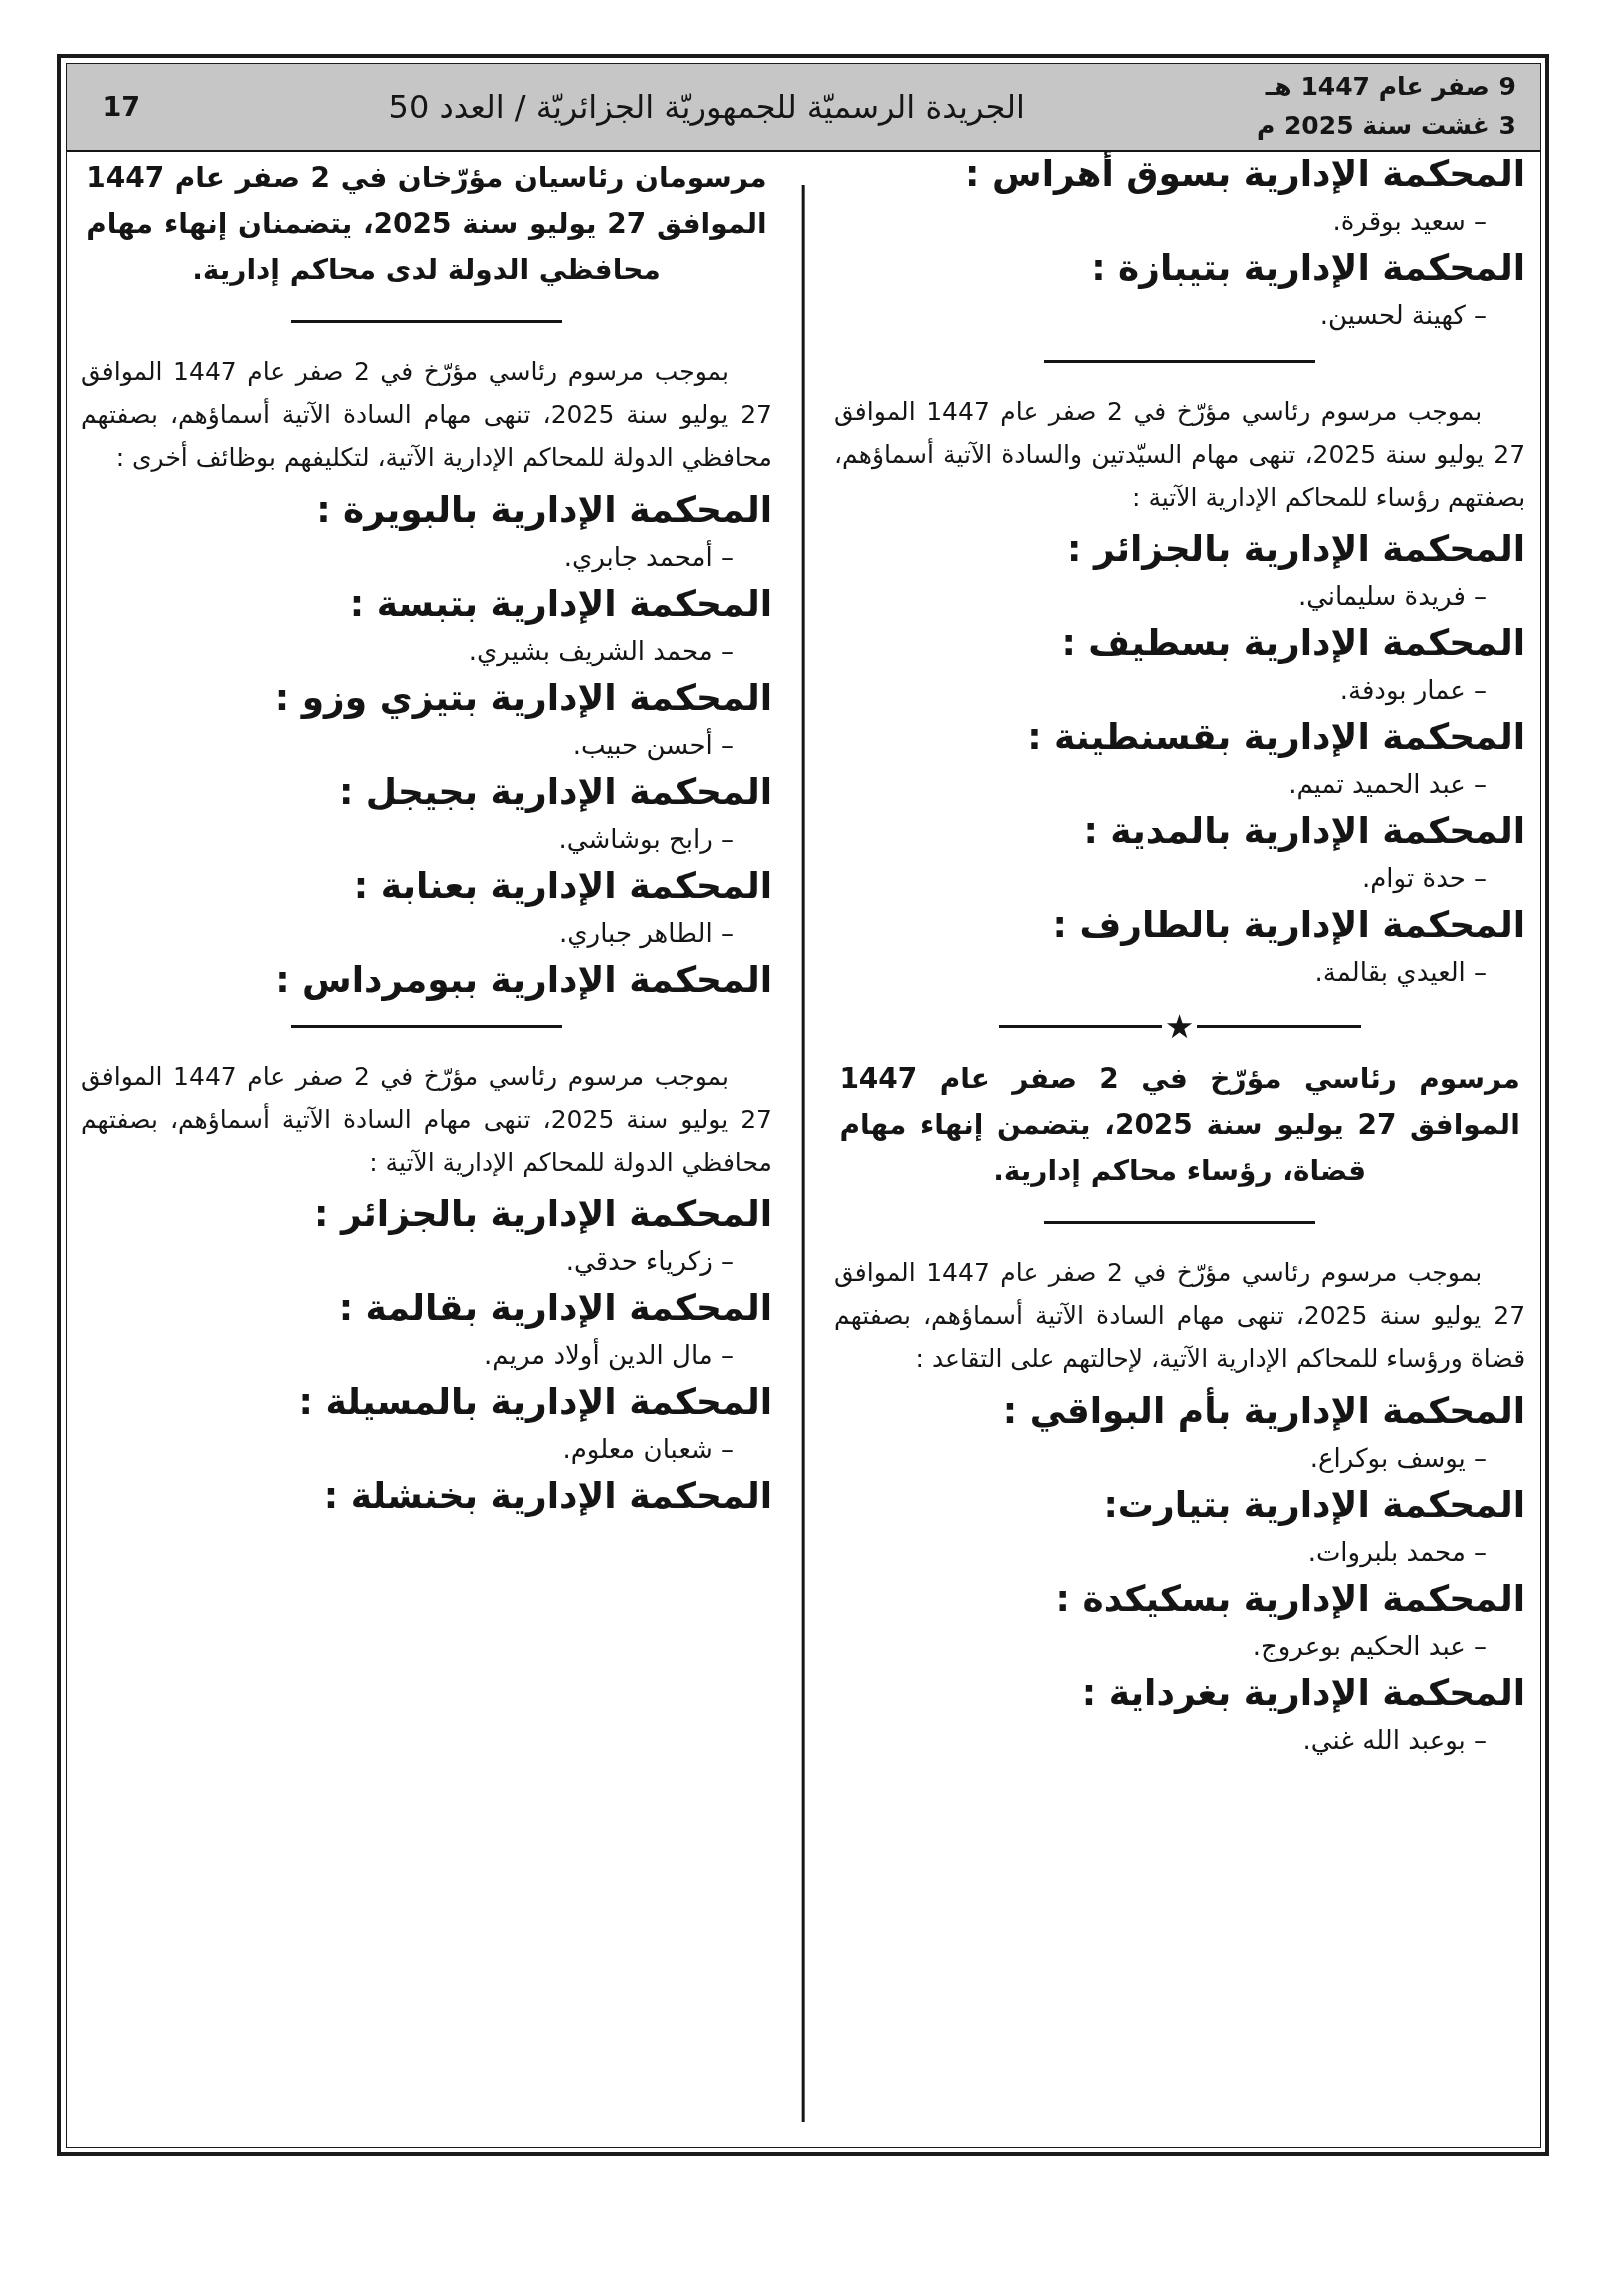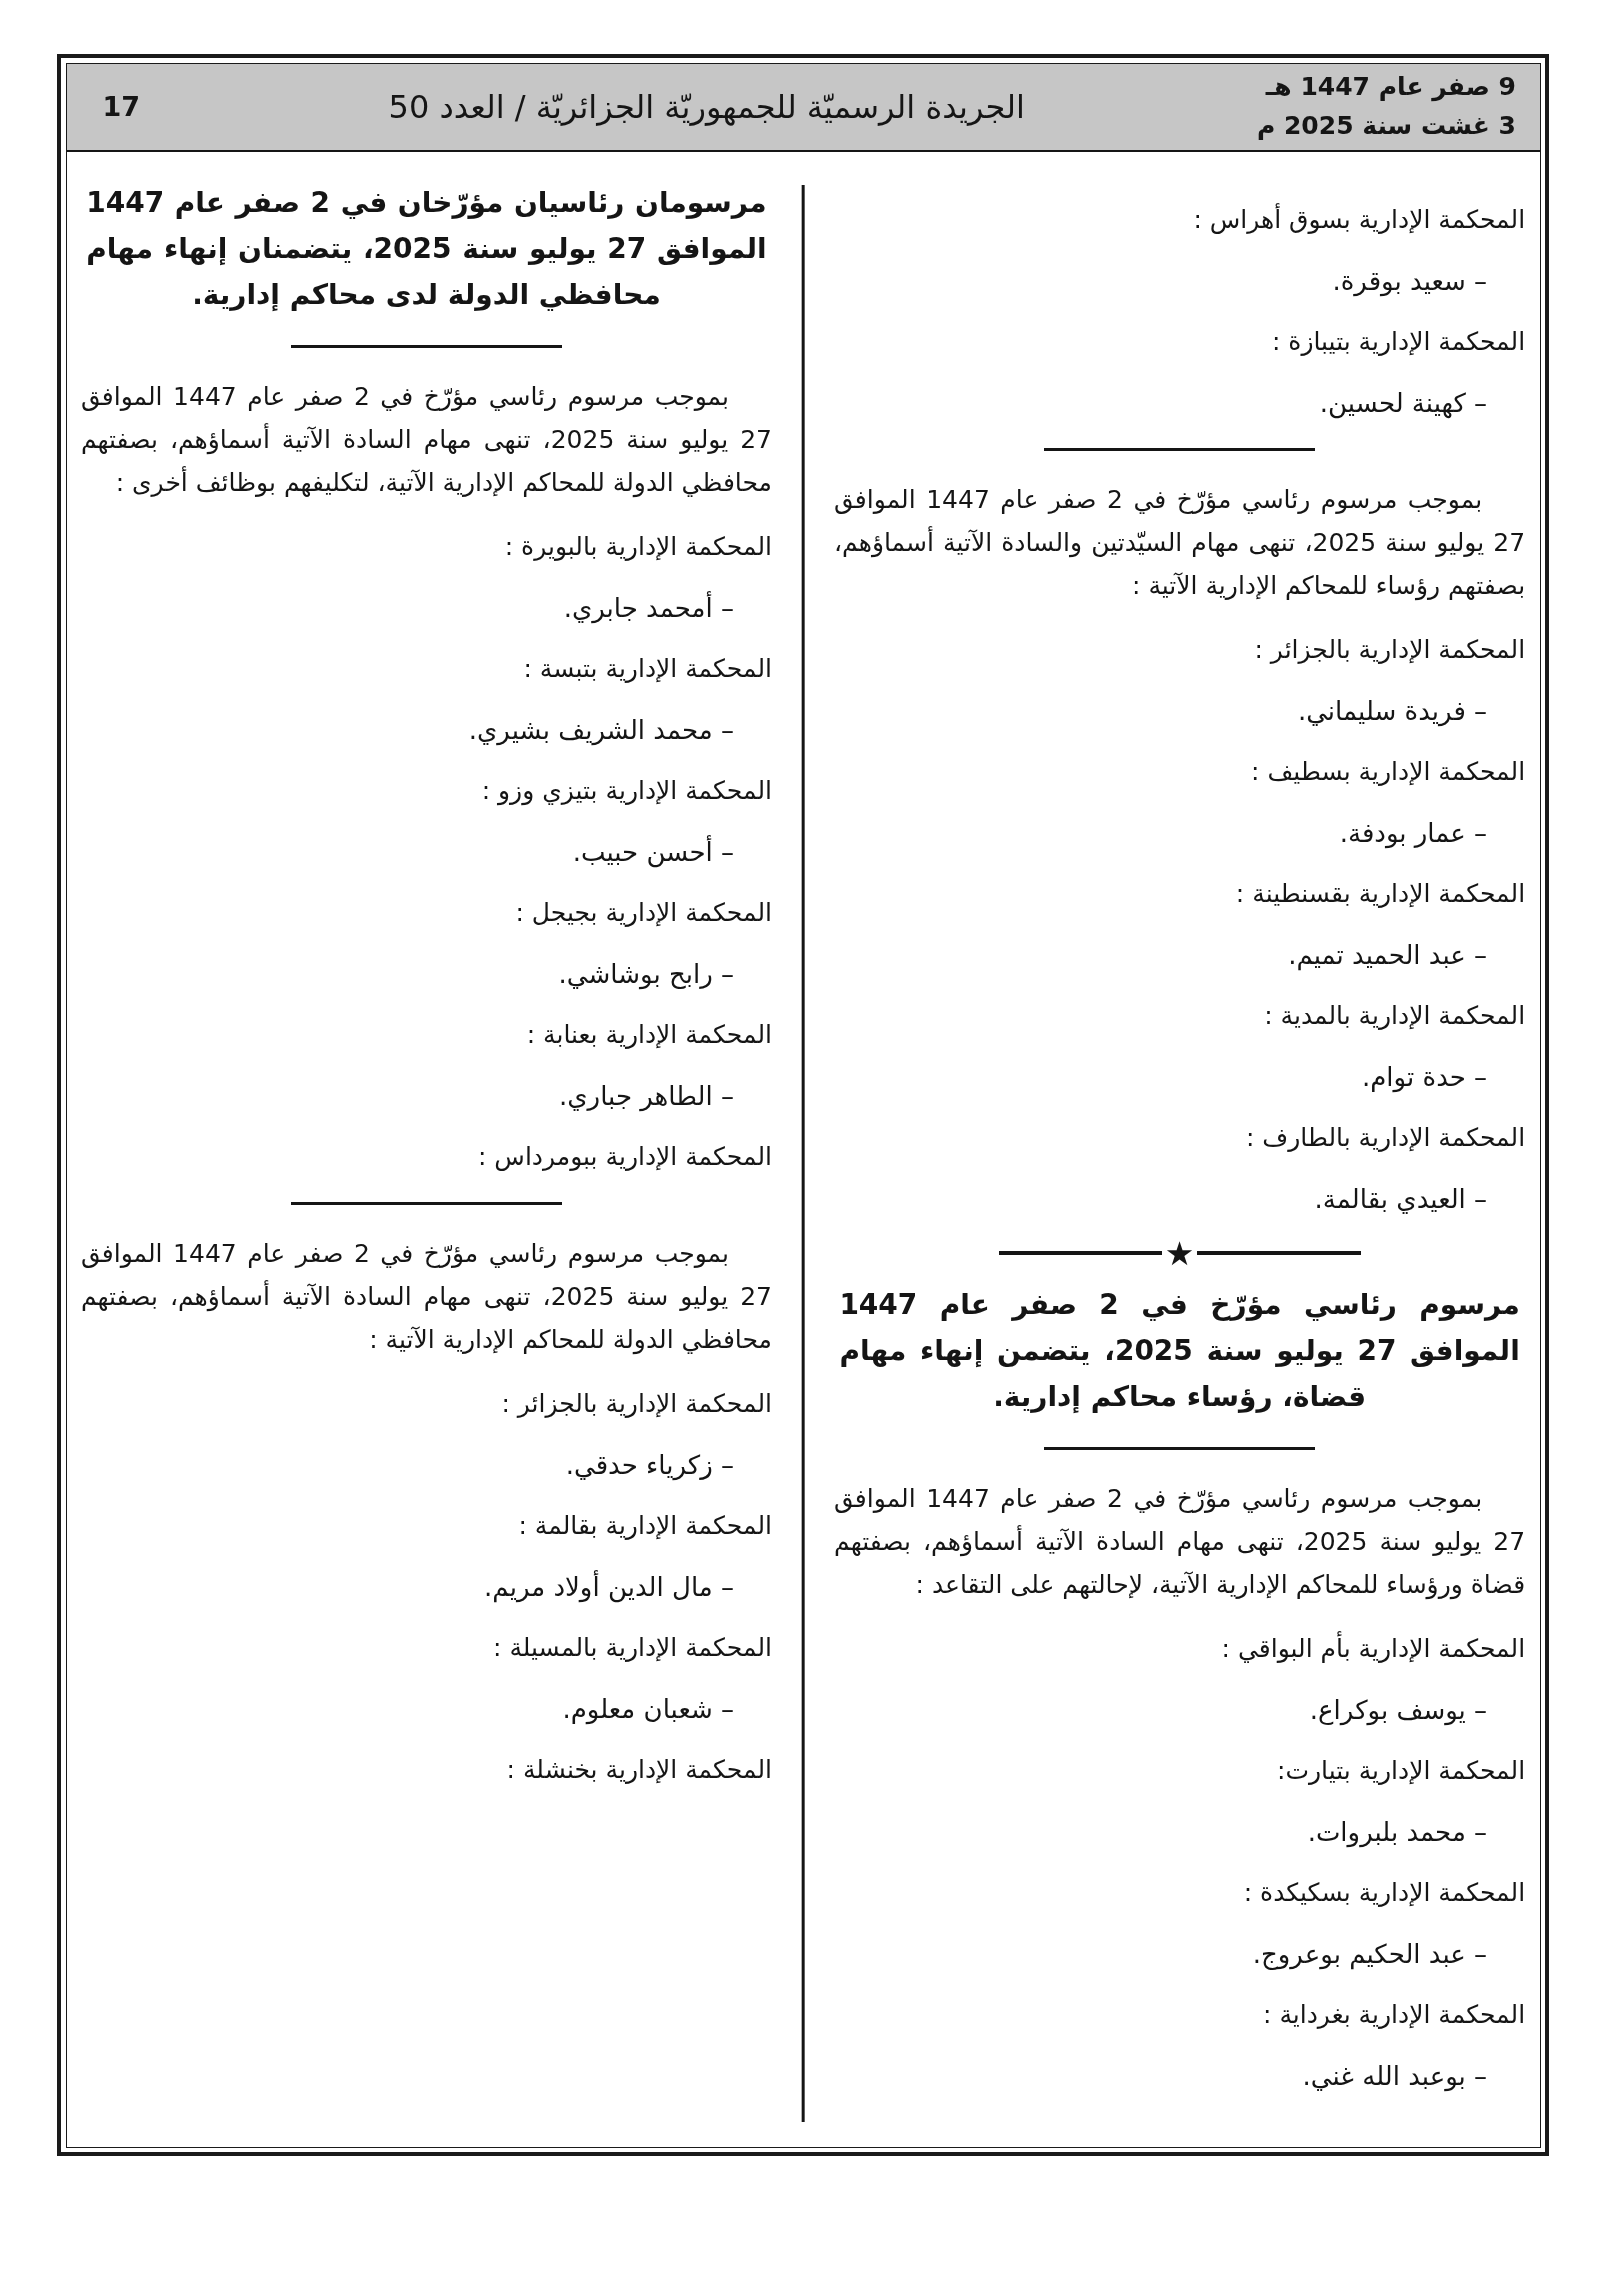--- a/index.html
+++ b/index.html
@@ -75,30 +75,29 @@
     left: 50%;
     transform: translateX(-50%);
     top: 33px;
     bottom: 25px;
     width: 2.7px;
     background: #151515;
   }
   .col {
     flex: 1 1 0;
     box-sizing: border-box;
-    padding-top: 25px;
   }
   .col.right { padding-left: 31px; padding-right: 5.4px; }
   .col.left  { padding-right: 31px; padding-left: 5.4px; }
 
   .h {
-    font-weight: normal;
-    font-size: 25px;
+    font-weight: bold;
+    font-size: 36px;
     line-height: 36px;
-    margin: 25px 0;
+    margin: 4px 0;
     text-align: right;
   }
   .n {
     font-size: 26px;
     line-height: 36px;
     margin: 11px 38px 11px 0;
     text-align: right;
   }
   .p {
     font-size: 25px;

